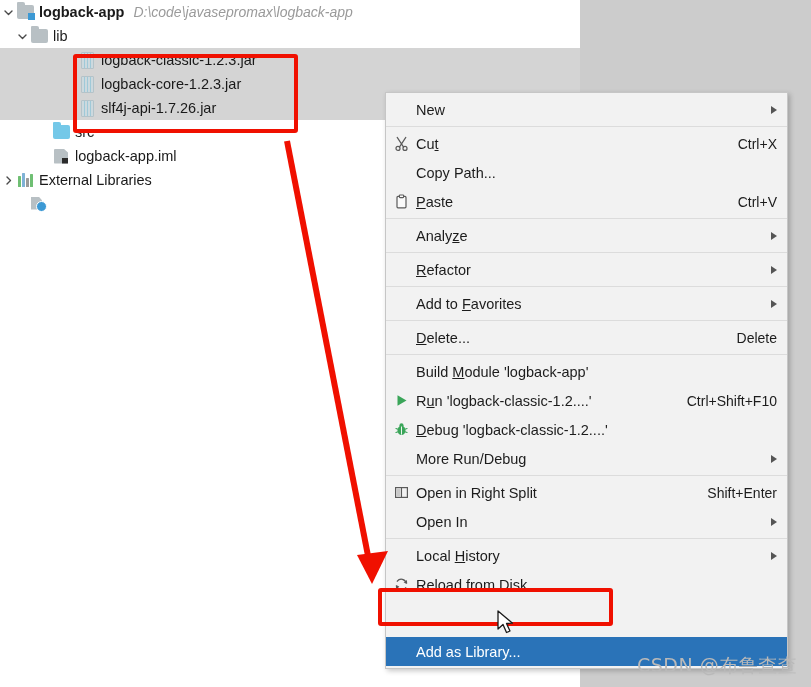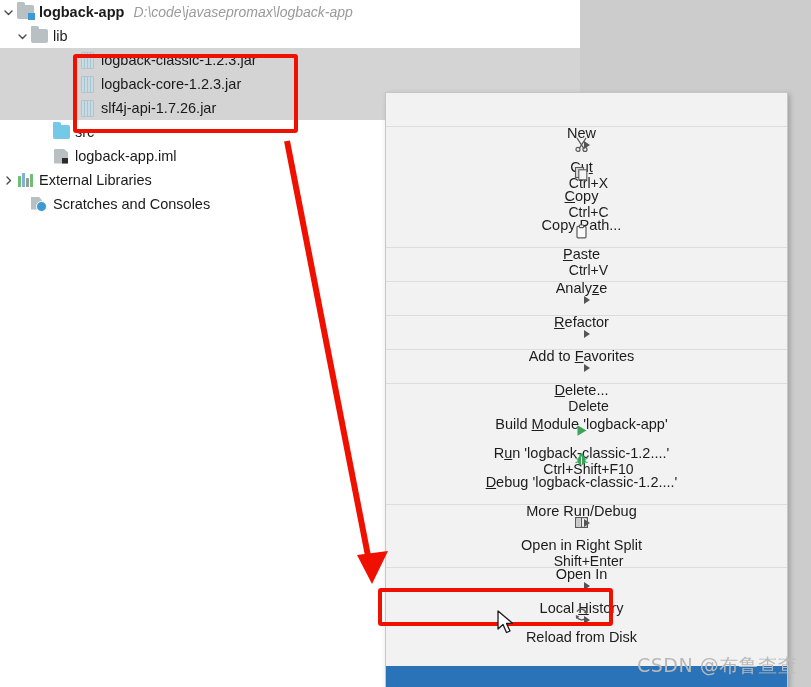--- a/index.html
+++ b/index.html
@@ -144,21 +144,20 @@
   }
   .mi {
     position: relative;
     display: flex;
     align-items: center;
     height: 29px;
     padding: 0 10px 0 0;
     font-size: 14.5px;
     color: #1c1c1c;
     white-space: nowrap;
-    flex-direction: column;
   }
   .mi.sel { background: #2a73b8; color:#ffffff;margin-top:38px; }
   .mi-icon {
     width: 30px;
     flex: 0 0 30px;
     display: inline-flex;
     align-items: center;
     justify-content: center;
   }
   .mi-label { flex: 1 1 auto; }
@@ -310,51 +309,40 @@
       </div>
       <div class="tree-row">
         <span style="display: inline-block; width: 14px; flex: 0 0 auto;"></span>
         <span class="chevron"></span>
         <span class="tw-icon">
           <span class="scratch">
             <span class="pg"></span>
             <span class="clock"></span>
           </span>
         </span>
-        <span class="tw-label">Scratches and Consoles</span>
       </div>
     </div>
 
   <div class="ctxmenu" id="menu-host">
       <div class="mi">
         <span class="mi-icon"></span>
         <span class="mi-label">New</span>
         <span class="arrow-right"></span>
       </div>
       <div class="sep"></div>
       <div class="mi">
         <span class="mi-icon">
           <svg class="ic-cut" width="15" height="15" viewBox="0 0 15 15">
             <path d="M3.2 1.4 L9.6 11.2 M11.8 1.4 L5.4 11.2" stroke="#5a5a5a" stroke-width="1.2" fill="none" stroke-linecap="round"></path>
             <circle cx="4" cy="12.4" r="2" fill="none" stroke="#5a5a5a" stroke-width="1.2"></circle>
             <circle cx="11" cy="12.4" r="2" fill="none" stroke="#5a5a5a" stroke-width="1.2"></circle>
           </svg>
         </span>
         <span class="mi-label">Cu<u>t</u></span>
         <span class="mi-shortcut">Ctrl+X</span>
-      </div>
-      <div class="mi">
-        <span class="mi-icon">
-          <svg class="ic-copy" width="15" height="15" viewBox="0 0 15 15">
-            <rect x="1.5" y="1.5" width="8" height="10" fill="#dcdcdc" stroke="#5a5a5a" stroke-width="1.1"></rect>
-            <rect x="4.8" y="3.8" width="8" height="10" fill="#f5f5f5" stroke="#5a5a5a" stroke-width="1.1"></rect>
-          </svg>
-        </span>
-        <span class="mi-label"><u>C</u>opy</span>
-        <span class="mi-shortcut">Ctrl+C</span>
       </div>
       <div class="mi">
         <span class="mi-icon"></span>
         <span class="mi-label">Copy Path...</span>
       </div>
       <div class="mi">
         <span class="mi-icon">
           <svg class="ic-paste" width="15" height="15" viewBox="0 0 15 15">
             <rect x="3" y="2.4" width="9" height="11.4" rx="1" fill="#fafafa" stroke="#5a5a5a" stroke-width="1.2"></rect>
             <rect x="5.4" y="1" width="4.2" height="2.6" rx="0.6" fill="#fafafa" stroke="#5a5a5a" stroke-width="1.1"></rect>

